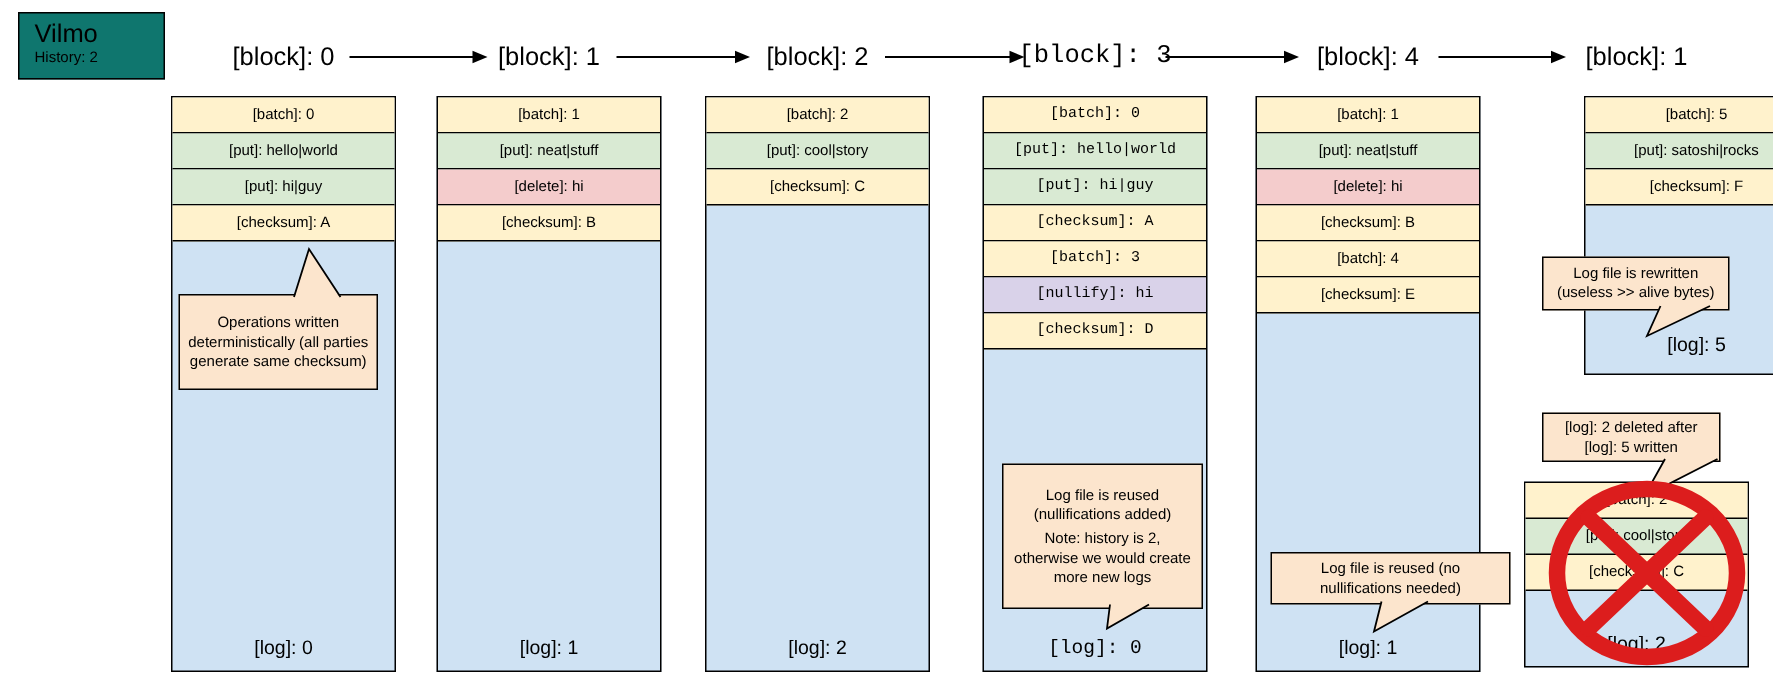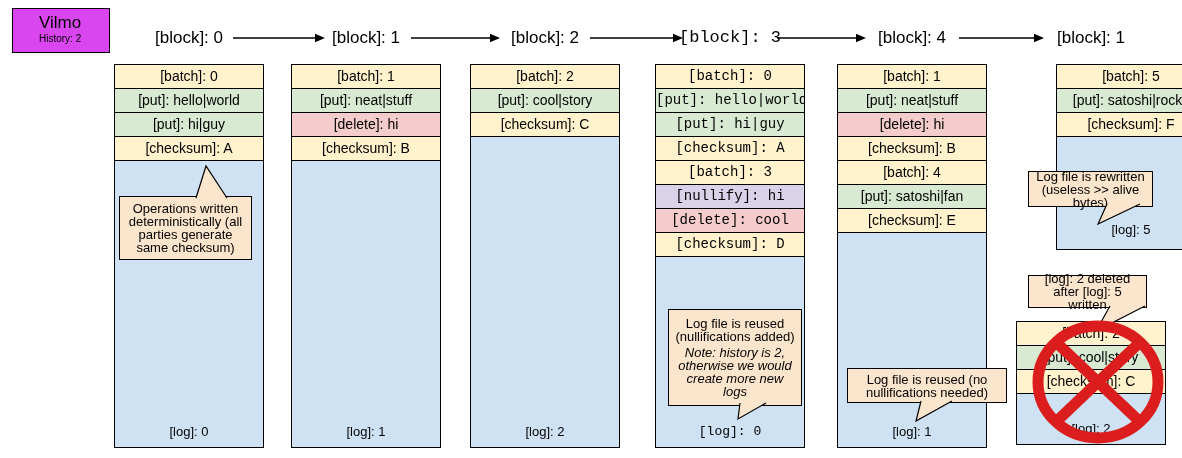--- a/index.html
+++ b/index.html
@@ -2,53 +2,53 @@
 <html><head>
 <meta charset="utf-8">
 <style>
   * { margin:0; padding:0; box-sizing:border-box; }
   html,body { background:#ffffff; }
   body { font-family:"Liberation Sans", sans-serif; color:#000; }
   .canvas { position:relative; width:1182px; height:458px; background:#fff; overflow:hidden; }
 
   
   .title-box { position:absolute; left:12px; top:8px; width:98px; height:45px;
-               background:#d946ef; border:1px solid #000; padding:4px 0 0 26px; }
+               background:#0f766e; border:1px solid #000; padding:4px 0 0 10px; }
   .title-box .app-name { font-size:17px; line-height:20px; }
   .title-box .app-sub  { font-size:10px; line-height:12px; }
 
   
   .block-header { position:absolute; top:29px; width:150px; text-align:center;
                   font-size:17px; line-height:18px; }
 
   
   .column { position:absolute; top:64px; width:150px; height:384px;
             background:#cfe2f3; border:1px solid #000; }
   .column.short   { height:186px;margin-left:40px; }
   .column.deleted { top:321px; height:124px; }
   .c0 { left:114px; } .c1 { left:291px; } .c2 { left:470px; }
   .c3 { left:655px;font-family:Liberation Mono, monospace; } .c4 { left:837px; } .c5 { left:1016px; }
 
   .row { height:24px; border-bottom:1px solid #000; text-align:center;
-         font-size:14px; line-height:23px; white-space:nowrap; overflow:hidden; }
+         font-size:10px; line-height:23px; white-space:nowrap; overflow:hidden; }
   .row.batch, .row.checksum { background:#fff2cc; }
   .row.put      { background:#d9ead3; }
   .row.delete   { background:#f4cccc; }
   .row.nullify  { background:#d9d2e9; }
 
   .log-label { position:absolute; left:0; right:0; bottom:8px; text-align:center;
                font-size:13px; }
   .column.short .log-label { bottom:12px; }
 
   
   .callout { position:absolute; background:#fce5cd; border:1px solid #000; z-index:5;
-             font-size:13px; line-height:13px; text-align:center;
+             font-size:10px; line-height:13px; text-align:center;
              display:flex; flex-direction:column; justify-content:center;
              padding:14px 5px; }
-  .callout .note { margin-top:3px;font-style:italic; }
+  .callout .note { margin-top:3px; }
   .co-deterministic { left:119px; top:196px; width:133px; height:64px; }
   .co-reuse-null    { left:668px; top:309px; width:134px; height:97px; }
   .co-reuse-clean   { left:847px; top:368px; width:160px; height:35px;justify-content:center; }
   .co-rewrite       { left:1028px; top:171px; width:125px; height:36px; }
   .co-deleted       { left:1028px; top:275px; width:119px; height:33px; }
 
   
   .overlay { position:absolute; left:0; top:0; width:1182px; height:458px;
              z-index:10; pointer-events:none; }
 </style>
@@ -92,32 +92,30 @@
     <div class="log-label">[log]: 2</div>
   </div>
 
   <div class="column c3">
     <div class="row batch">[batch]: 0</div>
     <div class="row put">[put]: hello|world</div>
     <div class="row put">[put]: hi|guy</div>
     <div class="row checksum">[checksum]: A</div>
     <div class="row batch">[batch]: 3</div>
     <div class="row nullify">[nullify]: hi</div>
-    <div class="row delete">[delete]: cool</div>
     <div class="row checksum">[checksum]: D</div>
     <div class="log-label">[log]: 0</div>
   </div>
 
   <div class="column c4">
     <div class="row batch">[batch]: 1</div>
     <div class="row put">[put]: neat|stuff</div>
     <div class="row delete">[delete]: hi</div>
     <div class="row checksum">[checksum]: B</div>
     <div class="row batch">[batch]: 4</div>
-    <div class="row put">[put]: satoshi|fan</div>
     <div class="row checksum">[checksum]: E</div>
     <div class="log-label">[log]: 1</div>
   </div>
 
   <div class="column c5 short">
     <div class="row batch">[batch]: 5</div>
     <div class="row put">[put]: satoshi|rocks</div>
     <div class="row checksum">[checksum]: F</div>
     <div class="log-label">[log]: 5</div>
   </div>

